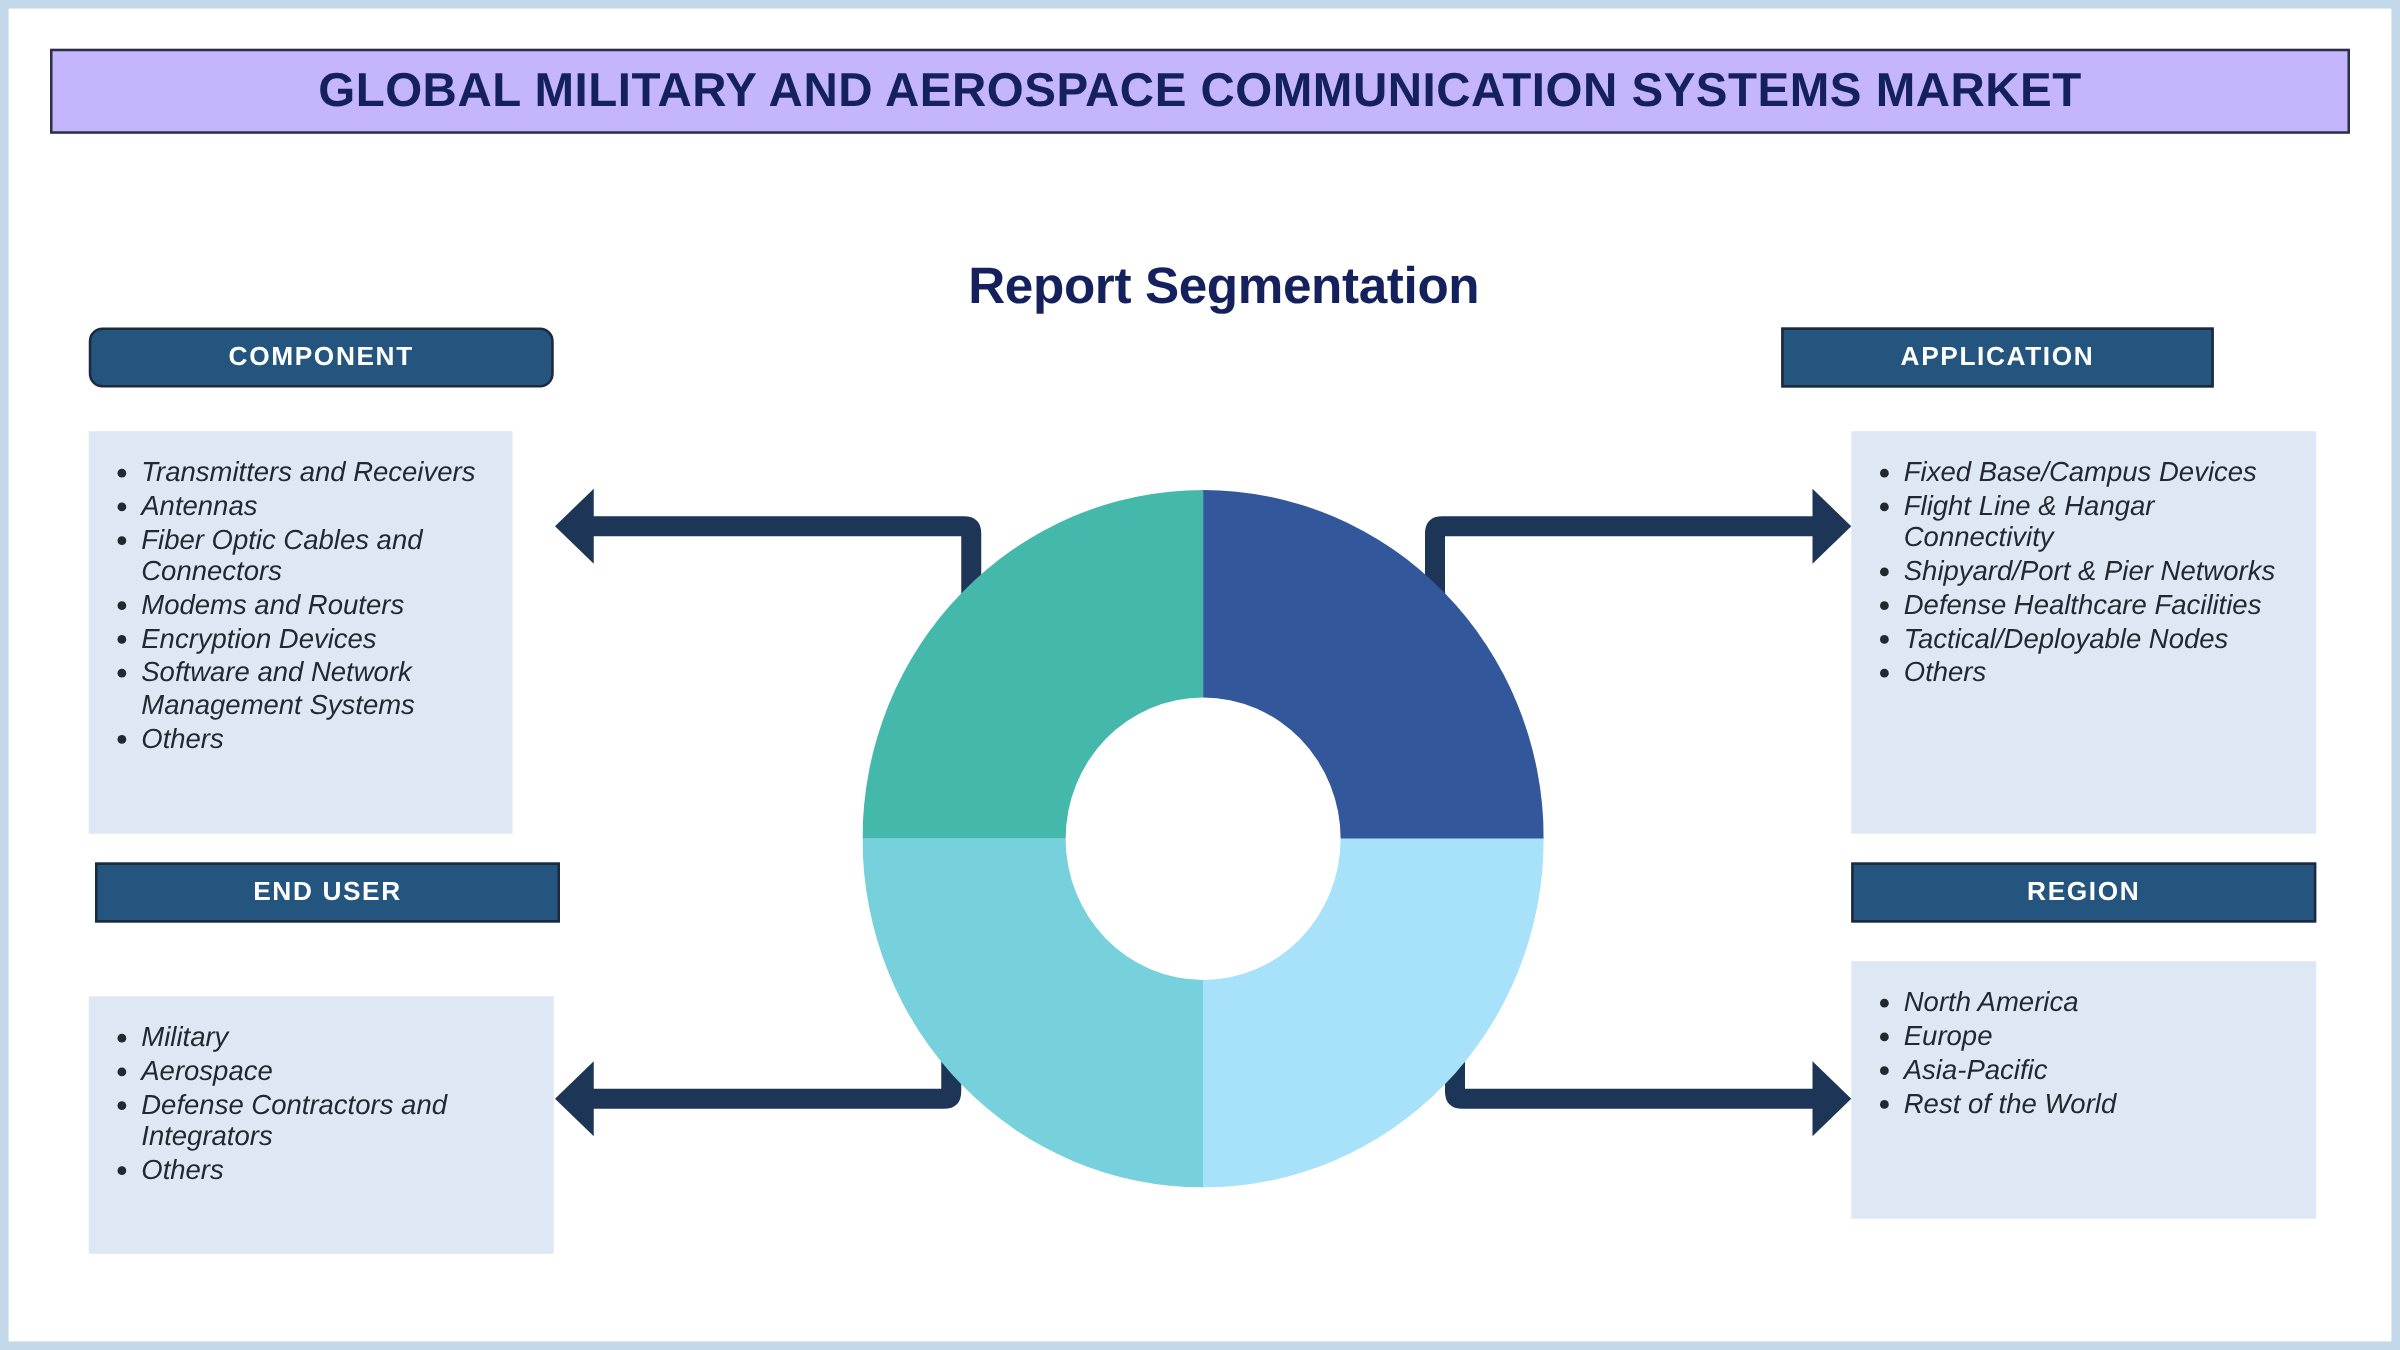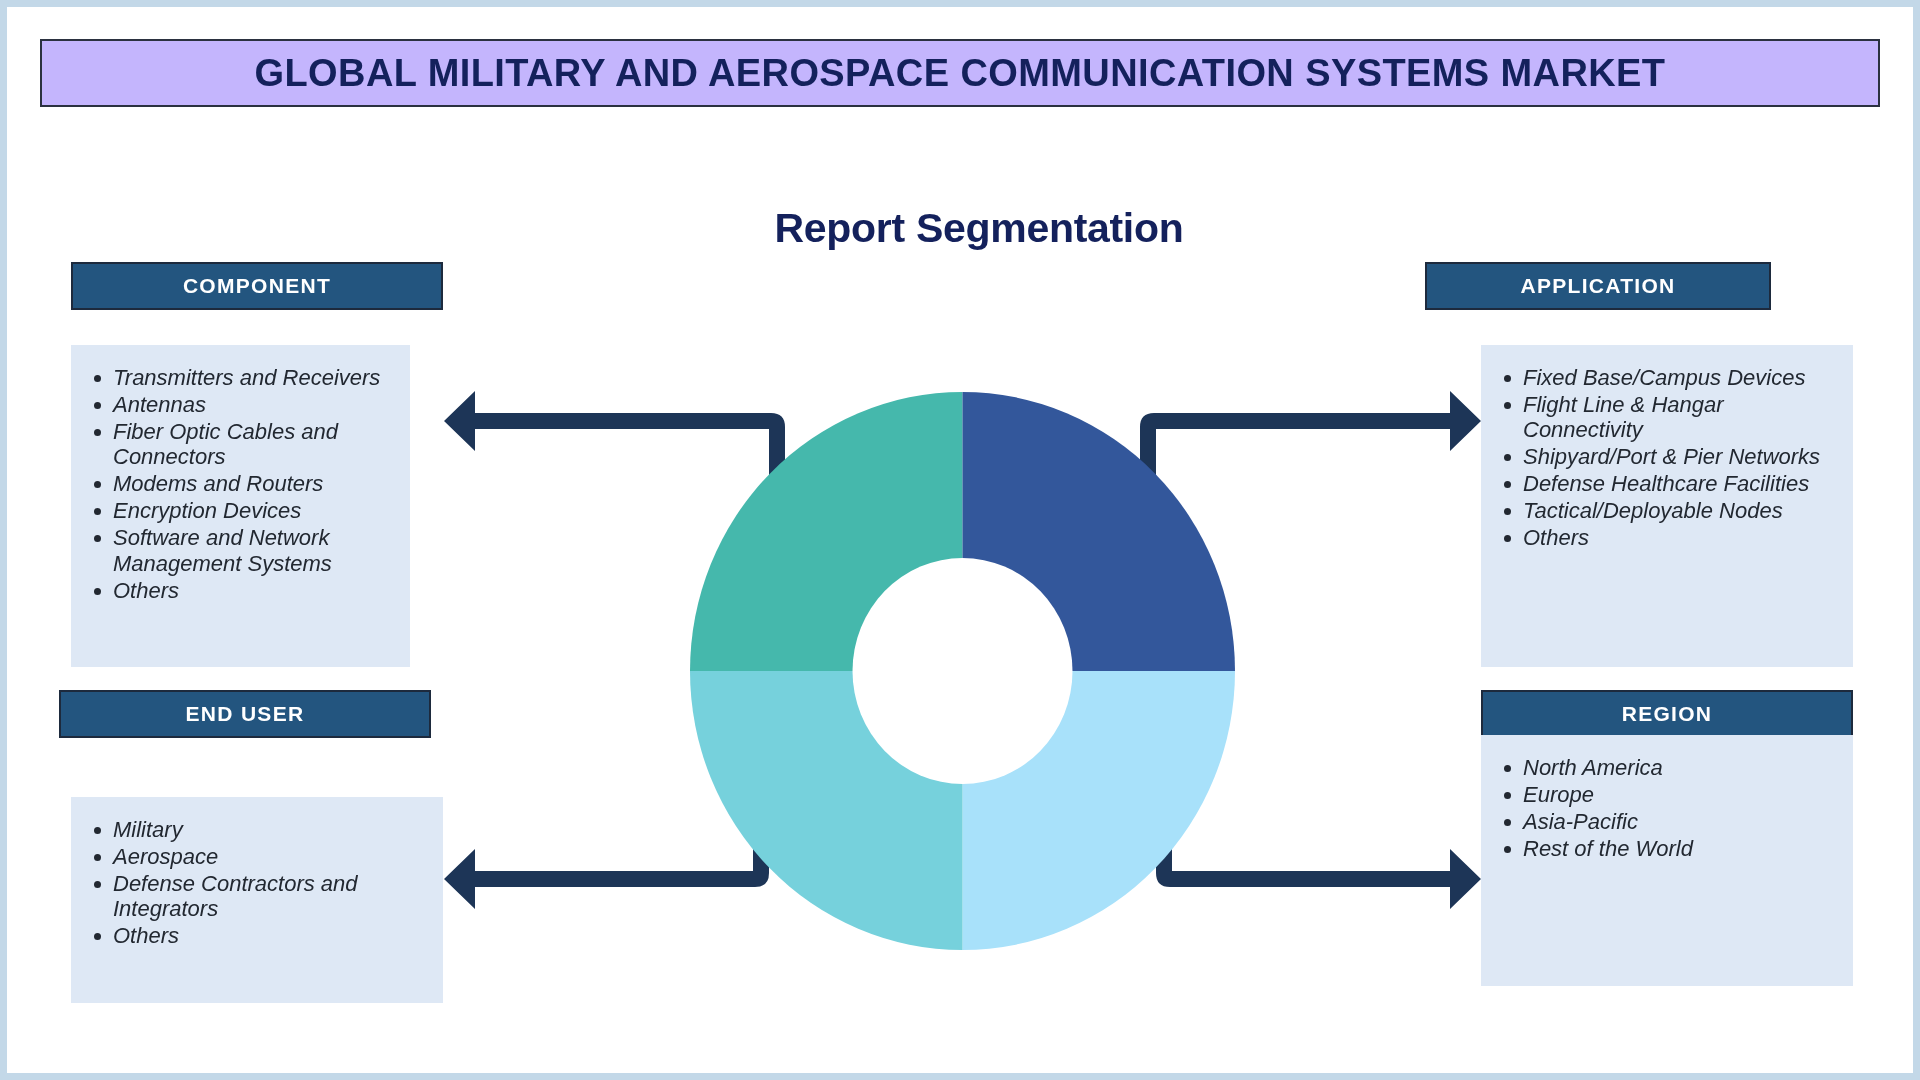--- a/index.html
+++ b/index.html
@@ -108,30 +108,30 @@
     position: absolute;
     left: 9px;
     top: 10px;
     width: 7px;
     height: 7px;
     border-radius: 50%;
     background: #222831;
   }
 
   
-  .pos-component-header { left: 64px;  top: 255px; width: 372px; }
+  .pos-component-header { left: 64px;  top: 255px; width: 372px; border-radius: 11px; }
   .pos-component-list   { left: 64px;  top: 338px; width: 339px; height: 322px; }
-  .pos-enduser-header   { left: 52px;  top: 683px; width: 372px; }
+  .pos-enduser-header   { left: 69px;  top: 683px; width: 372px; }
   .pos-enduser-list     { left: 64px;  top: 790px; width: 372px; height: 206px; }
 
   
   .pos-application-header { left: 1418px; top: 255px; width: 346px; }
   .pos-application-list   { left: 1474px; top: 338px; width: 372px; height: 322px; }
   .pos-region-header      { left: 1474px; top: 683px; width: 372px; }
-  .pos-region-list        { left: 1474px; top: 728px; width: 372px; height: 251px; }
+  .pos-region-list        { left: 1474px; top: 762px; width: 372px; height: 206px; }
 
   
   .donut-wrap {
     position: absolute;
     left: 683px;
     top: 385px;
     width: 545px;
     height: 558px;
   }
   .donut-svg { display: block; width: 545px; height: 558px; }

